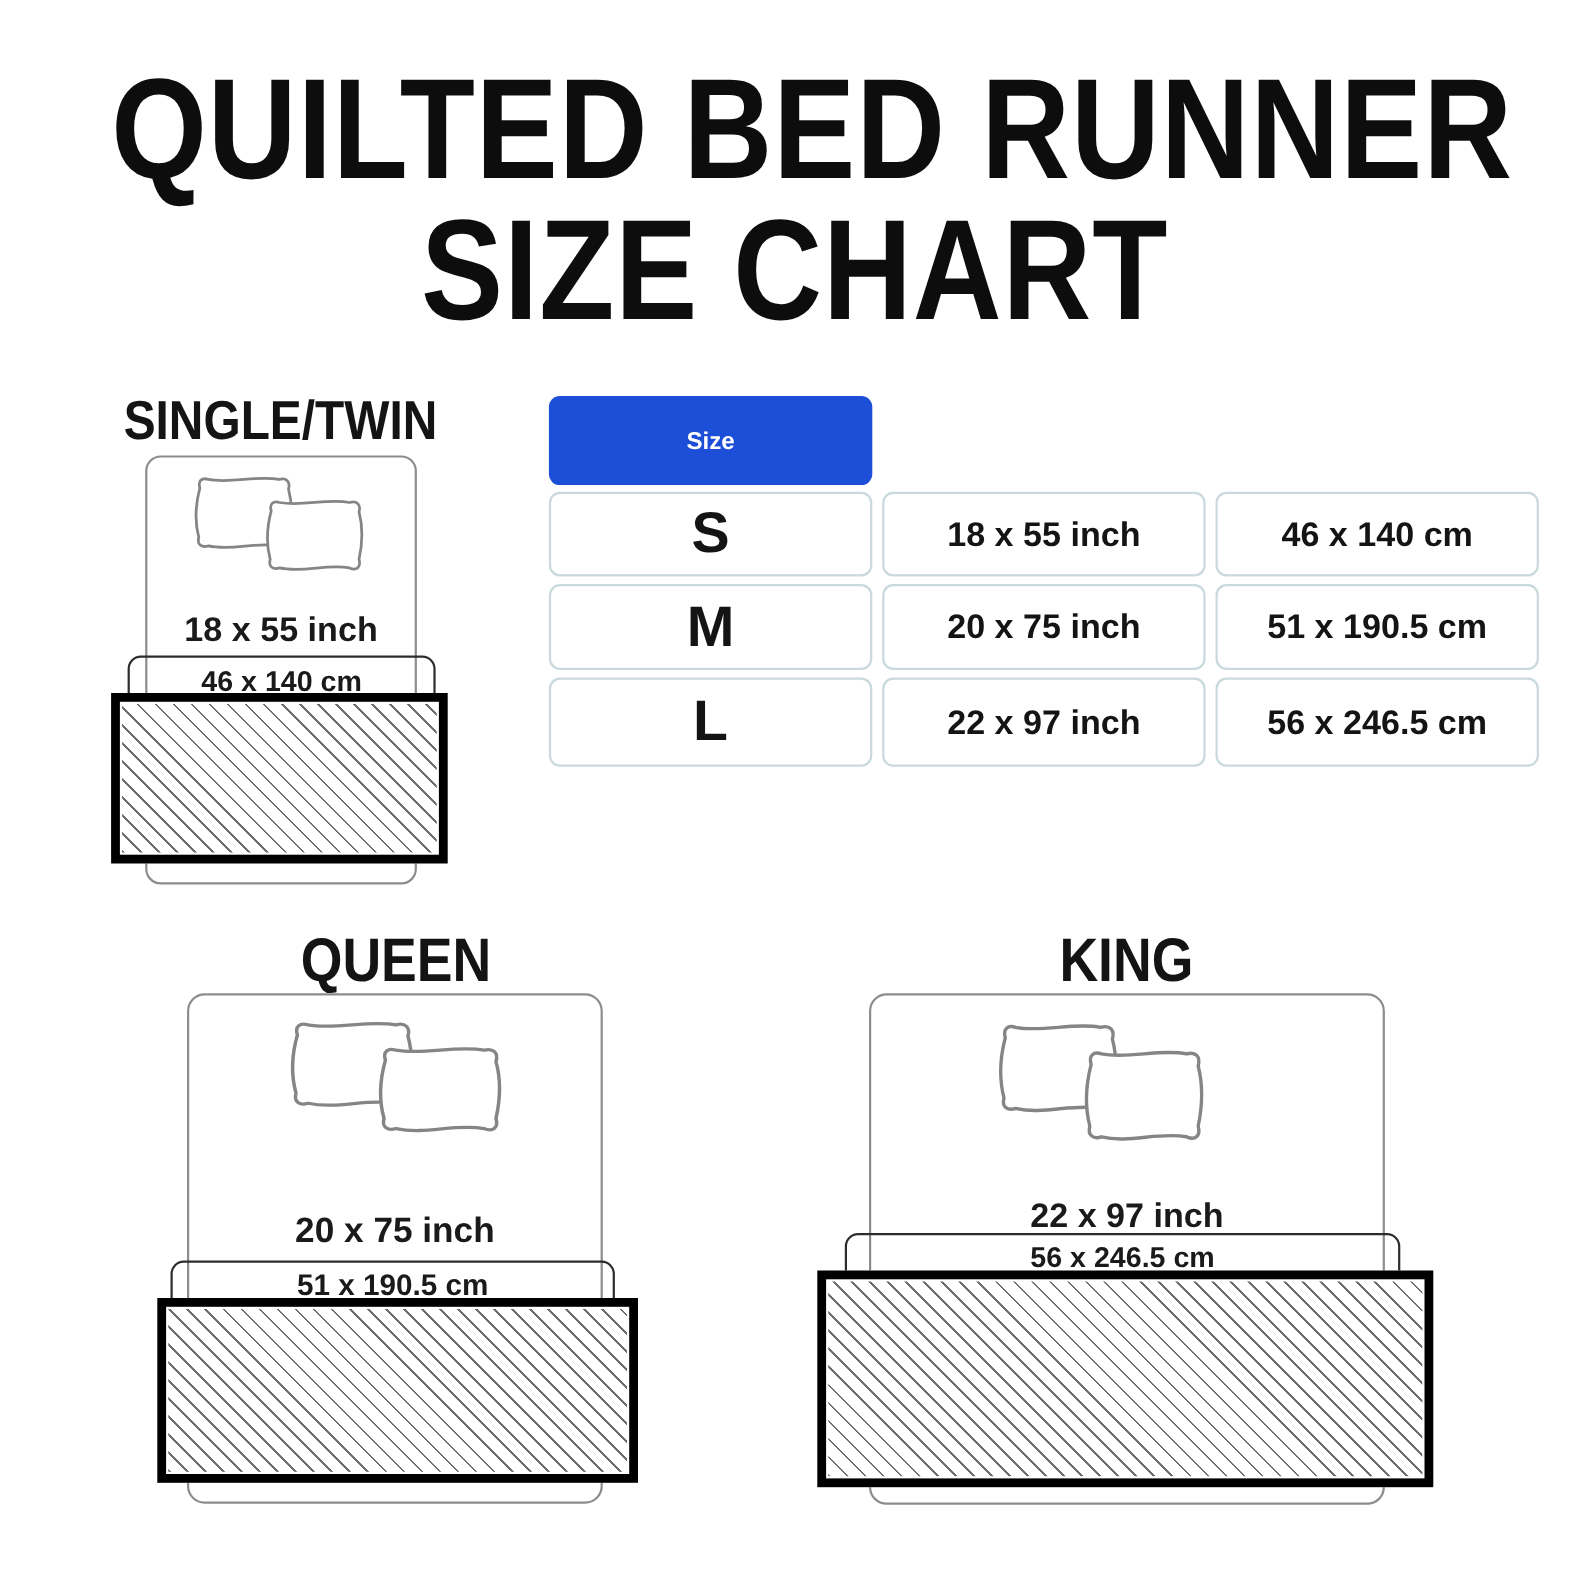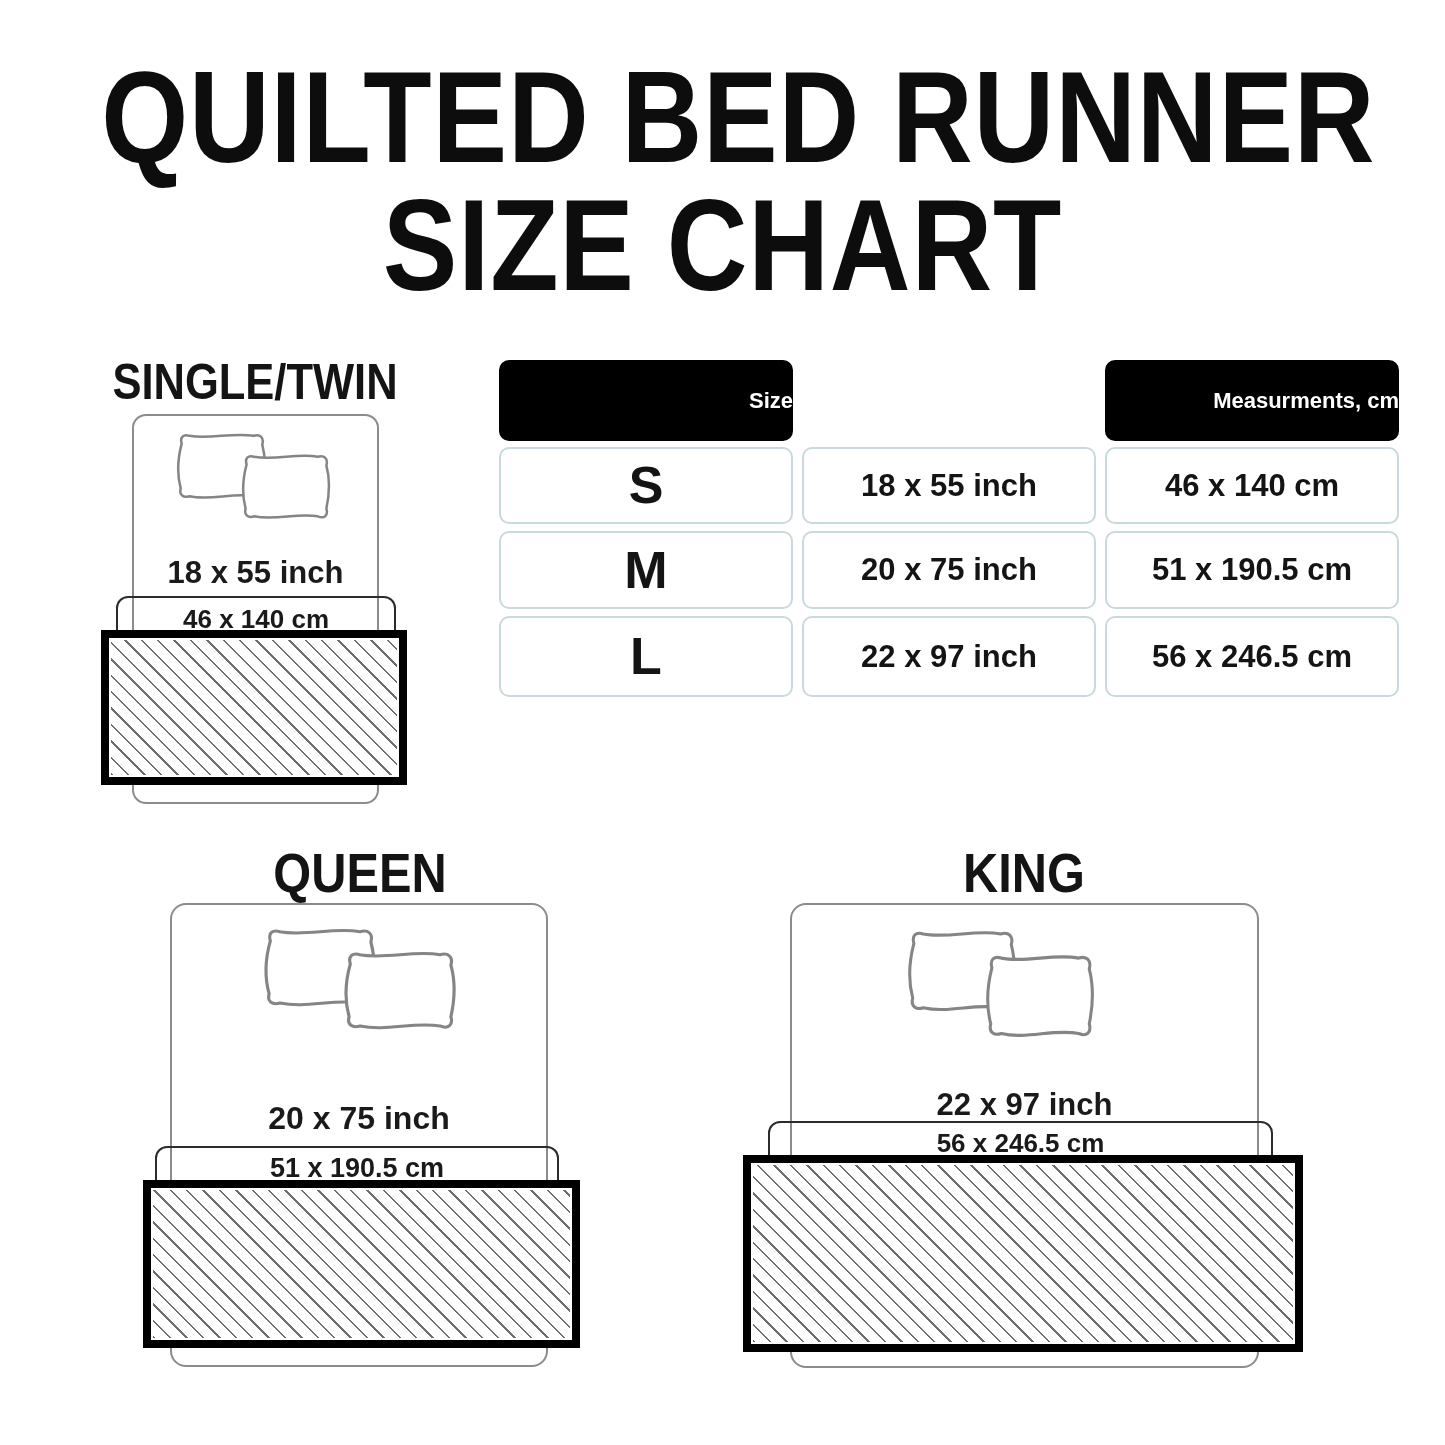--- a/index.html
+++ b/index.html
@@ -47,22 +47,22 @@
   .runner {
     position:absolute; z-index:6; background:#ffffff; border:8px solid #000000;
   }
   .hatch {
     position:absolute; inset:2px;
     background:repeating-linear-gradient(45deg, #6e6e6e 0px, #6e6e6e 1.7px, transparent 1.7px, transparent 11.6px);
   }
 
   
   .th {
-    position:absolute; top:360px; height:81px; background:#000000; color:#ffffff;
-    border-radius:10px; text-align:right; line-height:81px;
+    position:absolute; top:360px; height:81px; background:#1d4ed8; color:#ffffff;
+    border-radius:10px; text-align:center; line-height:81px;
     font-weight:700; font-size:22px; z-index:3;
   }
   .td {
     position:absolute; background:#ffffff; border:2px solid #c9d9dd; border-radius:10px;
     text-align:center; color:#141414; font-weight:700; z-index:3;
   }
   .td-size { font-size:52px; }
   .td-meas { font-size:31px; }
 </style>
 </head>
@@ -96,21 +96,20 @@
 
   <div class="wbox" style="left:116px;top:596px;width:280px;height:122px"></div>
 
   <div class="cm-label" style="left:116px;top:606px;width:280px;font-size:26px">46 x 140 cm</div>
 
   <div class="runner" style="left:101px;top:630px;width:306px;height:155px">
     <div class="hatch"></div>
   </div>
 
   <div class="th" style="left:499px;width:294px">Size</div>
-  <div class="th" style="left:1105px;width:294px">Measurments, cm</div>
 
   <div class="td td-size" style="left:499px;top:447px;width:294px;height:77px;line-height:73px">S</div>
   <div class="td td-meas" style="left:802px;top:447px;width:294px;height:77px;line-height:73px">18 x 55 inch</div>
   <div class="td td-meas" style="left:1105px;top:447px;width:294px;height:77px;line-height:73px">46 x 140 cm</div>
 
   <div class="td td-size" style="left:499px;top:531px;width:294px;height:78px;line-height:74px">M</div>
   <div class="td td-meas" style="left:802px;top:531px;width:294px;height:78px;line-height:74px">20 x 75 inch</div>
   <div class="td td-meas" style="left:1105px;top:531px;width:294px;height:78px;line-height:74px">51 x 190.5 cm</div>
 
   <div class="td td-size" style="left:499px;top:616px;width:294px;height:81px;line-height:77px">L</div>

